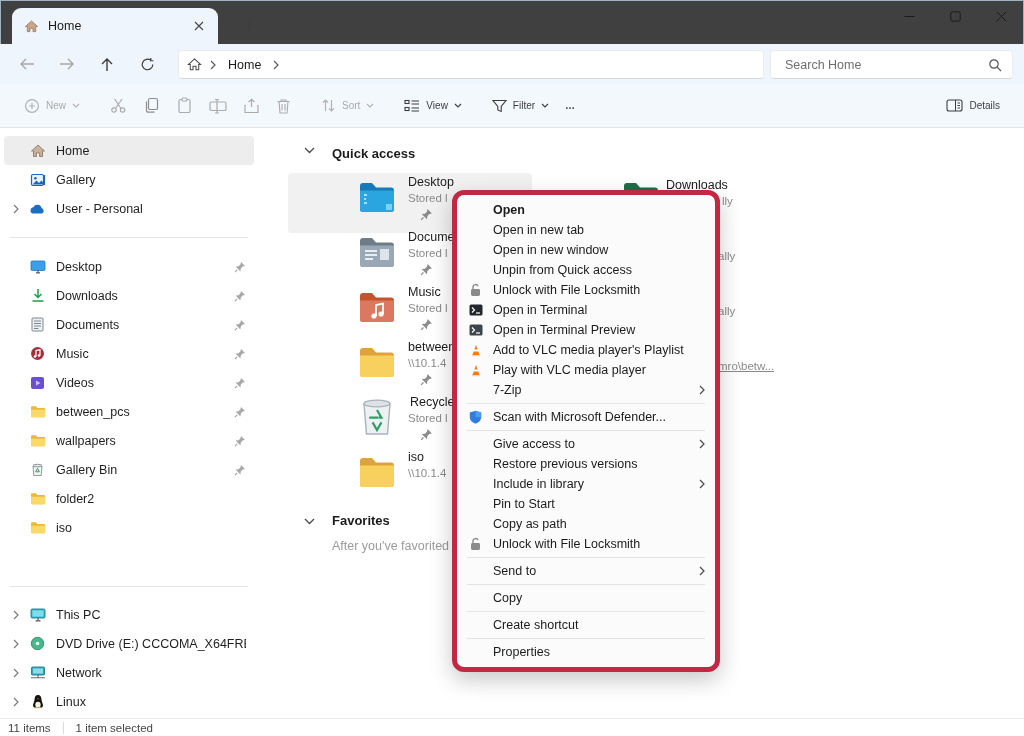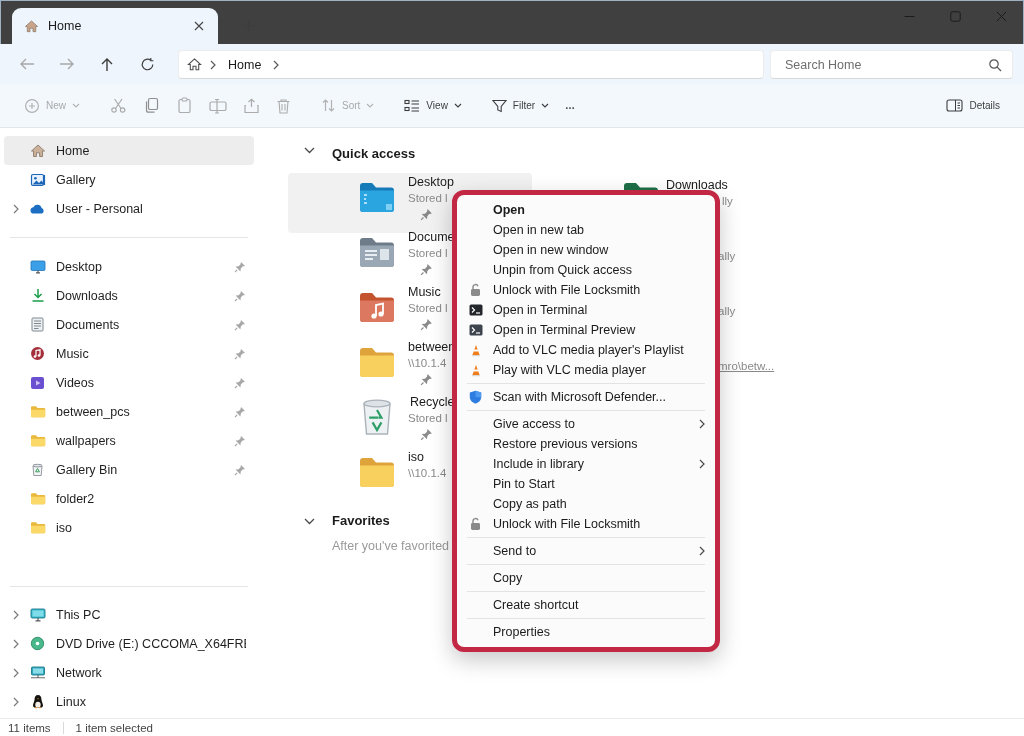--- a/index.html
+++ b/index.html
@@ -707,20 +707,29 @@
         <div class="menu-row">
           <span class="menu-ic">
               <svg width="12" height="13" viewBox="0 0 12 13">
                 <path d="M6 1 L9.6 11 H2.4 Z" fill="#ef7d1a"></path>
                 <path d="M4.1 5.6 L7.9 5.6 L8.5 7.6 L3.5 7.6 Z" fill="#ffffff"></path>
                 <path d="M1.5 11 H10.5 L9.8 12.3 H2.2 Z" fill="#d8d8d8"></path>
               </svg>
             </span>
           <span class="menu-lbl">Play with VLC media player</span>
         </div>
+        <div class="menu-row">
+          <span class="menu-ic"></span>
+            <span class="menu-lbl">7-Zip</span>
+          <span class="menu-sub">
+              <svg width="6" height="10" viewBox="0 0 6 10">
+                <path d="M1 1 L5 5 L1 9" fill="none" stroke="#4a4a4a" stroke-width="1.2"></path>
+              </svg>
+            </span>
+        </div>
         <div class="menu-sep"></div>
         <div class="menu-row">
           <span class="menu-ic">
               <svg width="13" height="14" viewBox="0 0 13 14">
                 <path d="M6.5 0.8 L12.2 2.6 V7 c0 3.4 -2.5 5.6 -5.7 6.6 C3.3 12.6 0.8 10.4 0.8 7 V2.6 Z" fill="#2f7de1"></path>
                 <path d="M6.5 0.8 L12.2 2.6 V7 c0 .2 0 .4 0 .6 L6.5 7 Z" fill="#4f9af0"></path>
               </svg>
             </span>
           <span class="menu-lbl">Scan with Microsoft Defender...</span>
         </div>

